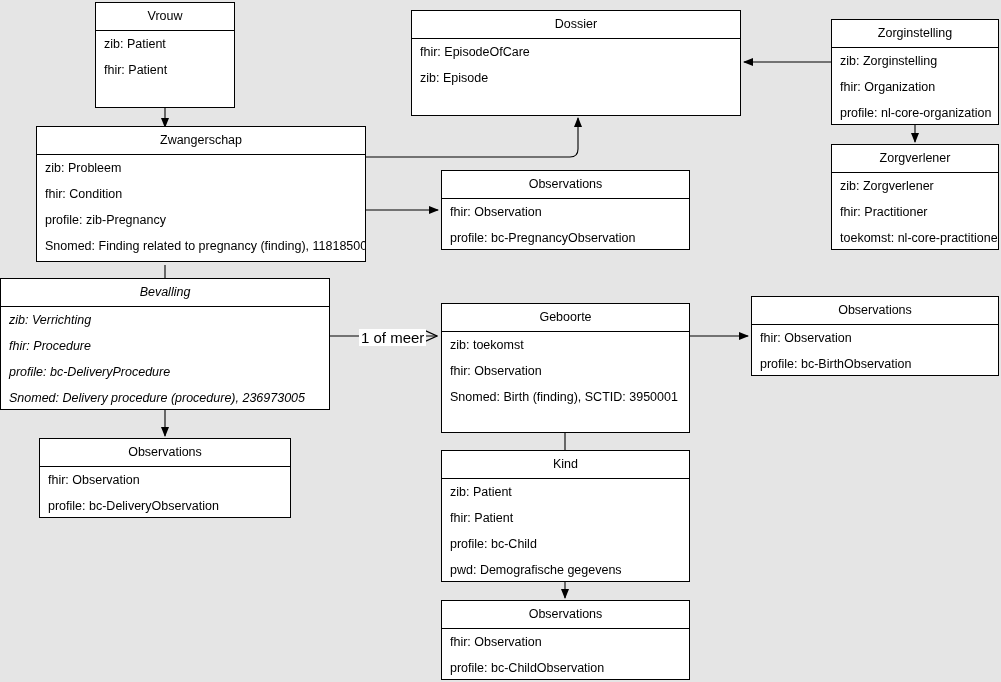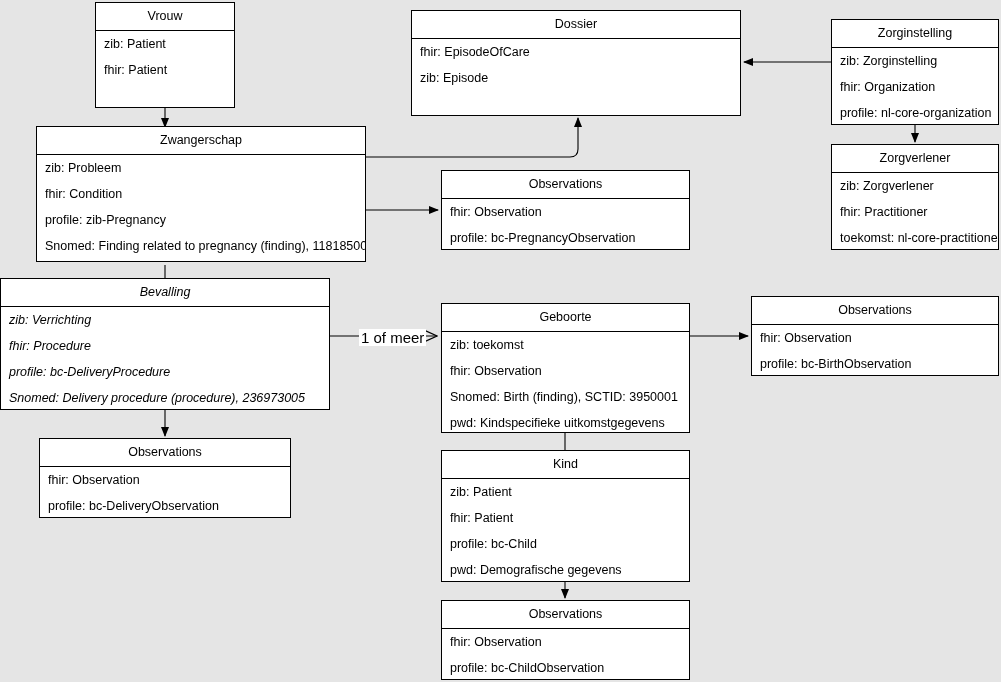--- a/index.html
+++ b/index.html
@@ -160,21 +160,20 @@
       <div class="node-row">profile: bc-PregnancyObservation</div>
     </div>
   </div>
 
   <div class="node" style="left:441px; top:270px; width:249px; height:130px;margin-top:33px;">
     <div class="node-title">Geboorte</div>
     <div class="node-body">
       <div class="node-row">zib: toekomst</div>
       <div class="node-row">fhir: Observation</div>
       <div class="node-row">Snomed: Birth (finding), SCTID: 3950001</div>
-      <div class="node-row">pwd: Kindspecifieke uitkomstgegevens</div>
     </div>
   </div>
 
   <div class="node" style="left:441px; top:450px; width:249px; height:132px;">
     <div class="node-title">Kind</div>
     <div class="node-body">
       <div class="node-row">zib: Patient</div>
       <div class="node-row">fhir: Patient</div>
       <div class="node-row">profile: bc-Child</div>
       <div class="node-row">pwd: Demografische gegevens</div>

